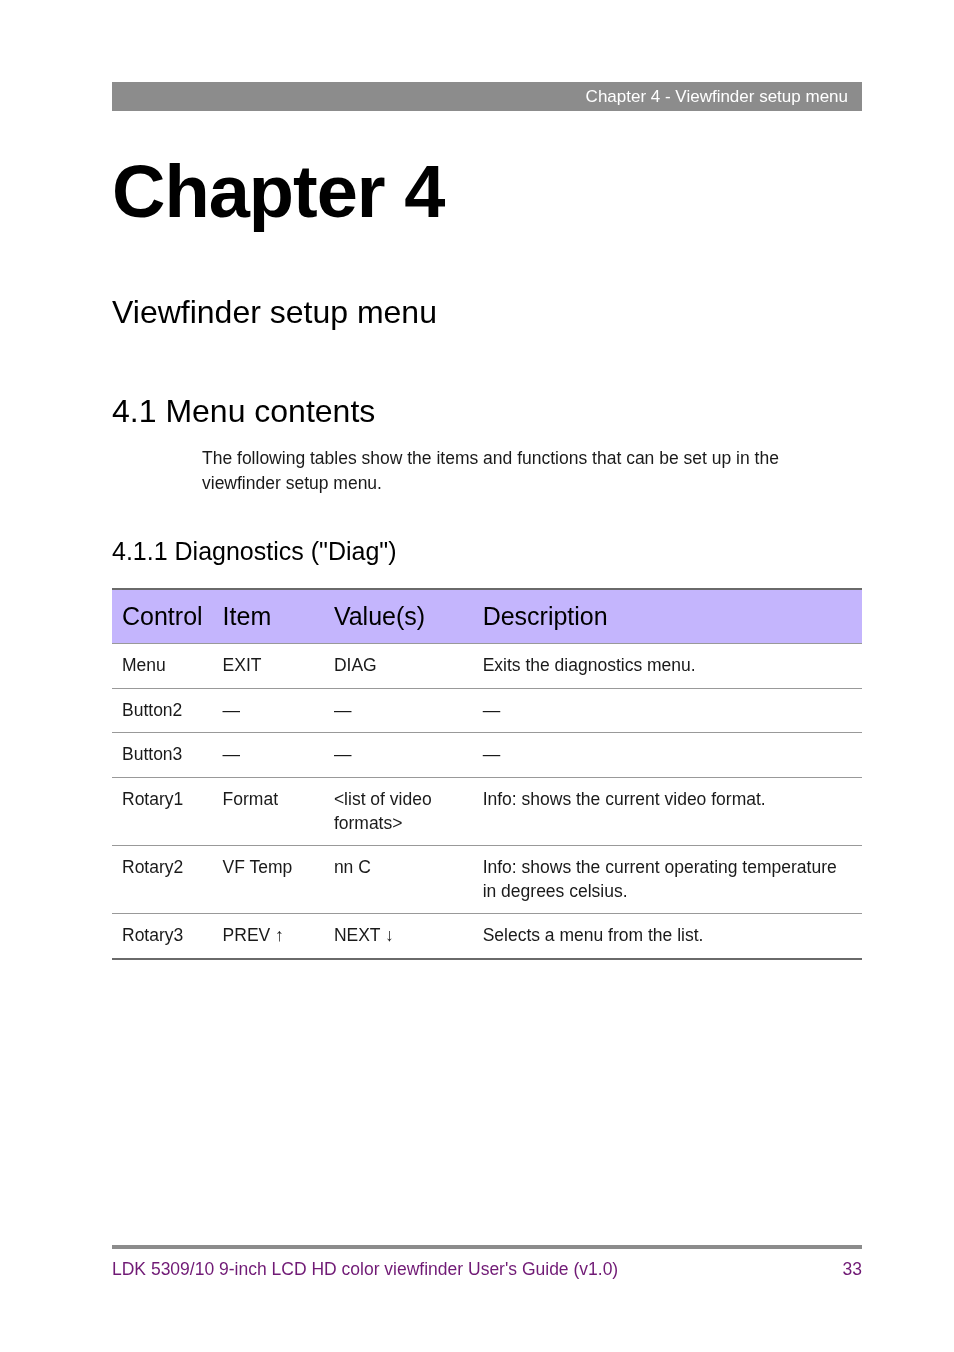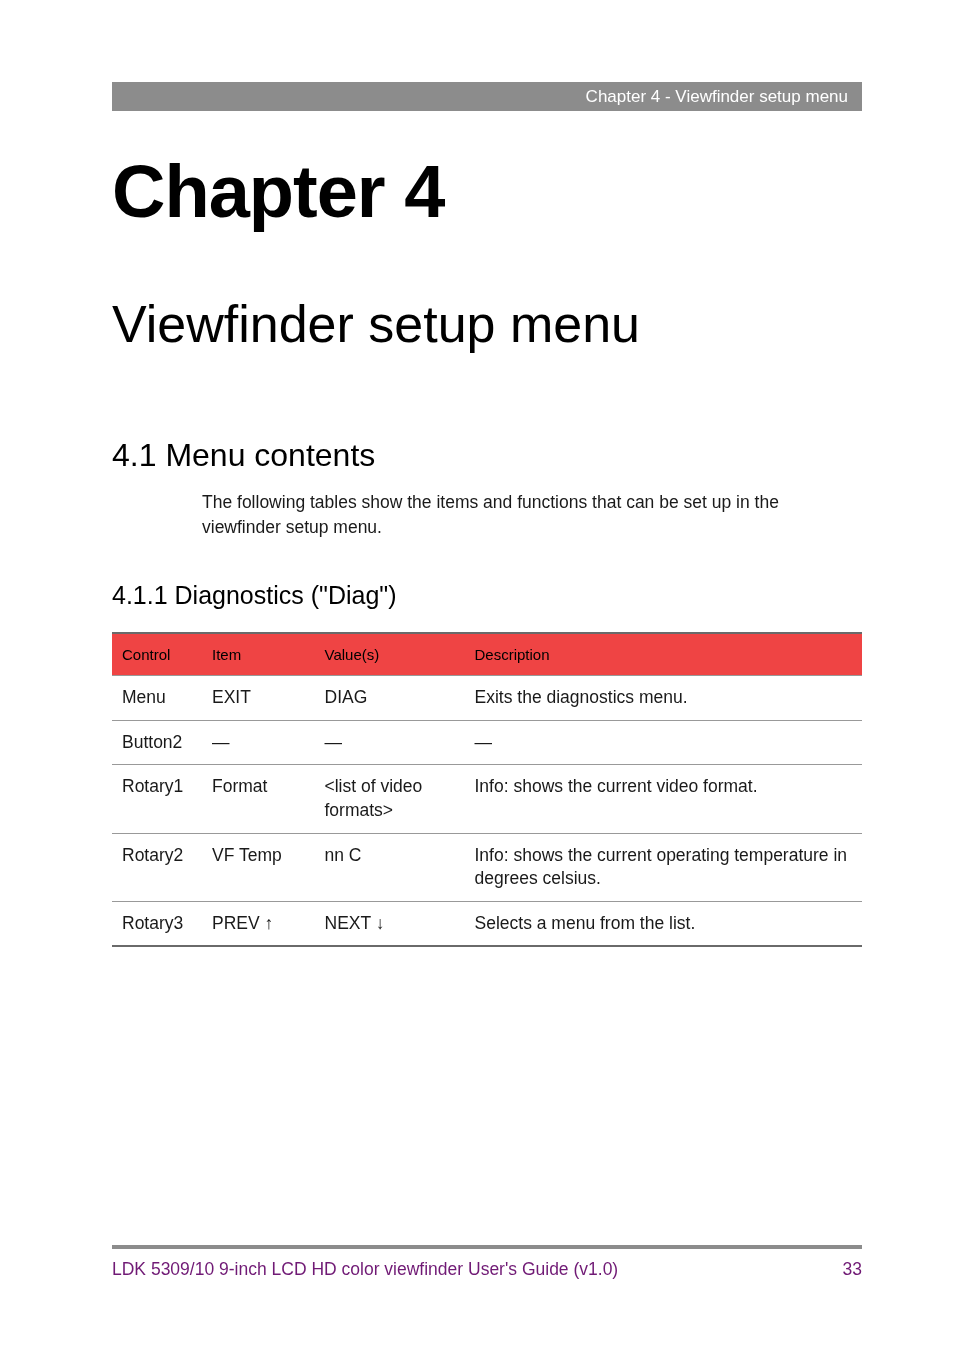--- a/index.html
+++ b/index.html
@@ -27,22 +27,22 @@
       font-family: Arial, Helvetica, sans-serif;
       font-weight: 900;
       font-size: 74px;
       letter-spacing: -1px;
       margin-bottom: 60px;
       color: #000;
     }
     .section-title {
       font-family: Arial, Helvetica, sans-serif;
       font-weight: 400;
-      font-size: 52px;
-      margin-bottom: 83px;
+      font-size: 32px;
+      margin-bottom: 62px;
       color: #000;
     }
     .h2-title {
       font-family: Arial, Helvetica, sans-serif;
       font-weight: 400;
       font-size: 32px;
       margin-bottom: 16px;
       color: #000;
     }
     .body-text {
@@ -59,23 +59,23 @@
       font-size: 25px;
       margin-bottom: 22px;
       color: #000;
     }
     table {
       width: 100%;
       border-collapse: collapse;
       font-size: 17.5px;
     }
     thead th {
-      background: #ef4444;
+      background: #c4b5fd;
       font-weight: 400;
-      font-size: 15px;
+      font-size: 25px;
       text-align: left;
       padding: 12px 10px;
       border-top: 2px solid #6a6a6a;
       border-bottom: 1px solid #999;
       color: #000;
     }
     tbody td {
       padding: 10px 10px;
       border-bottom: 1px solid #999;
       vertical-align: top;
@@ -143,20 +143,26 @@
       <td>DIAG</td>
       <td><span>Exits the diagnostics menu.</span></td>
     </tr>
     <tr>
       <td>Button2</td>
       <td>—</td>
       <td>—</td>
       <td><span>—</span></td>
     </tr>
     <tr>
+      <td>Button3</td>
+      <td>—</td>
+      <td>—</td>
+      <td><span>—</span></td>
+    </tr>
+    <tr>
       <td>Rotary1</td>
       <td>Format</td>
       <td>&lt;list of video formats&gt;</td>
       <td><span>Info: shows the current video format.</span></td>
     </tr>
     <tr>
       <td>Rotary2</td>
       <td>VF Temp</td>
       <td>nn C</td>
       <td><span>Info: shows the current operating temperature in degrees celsius.</span></td>

